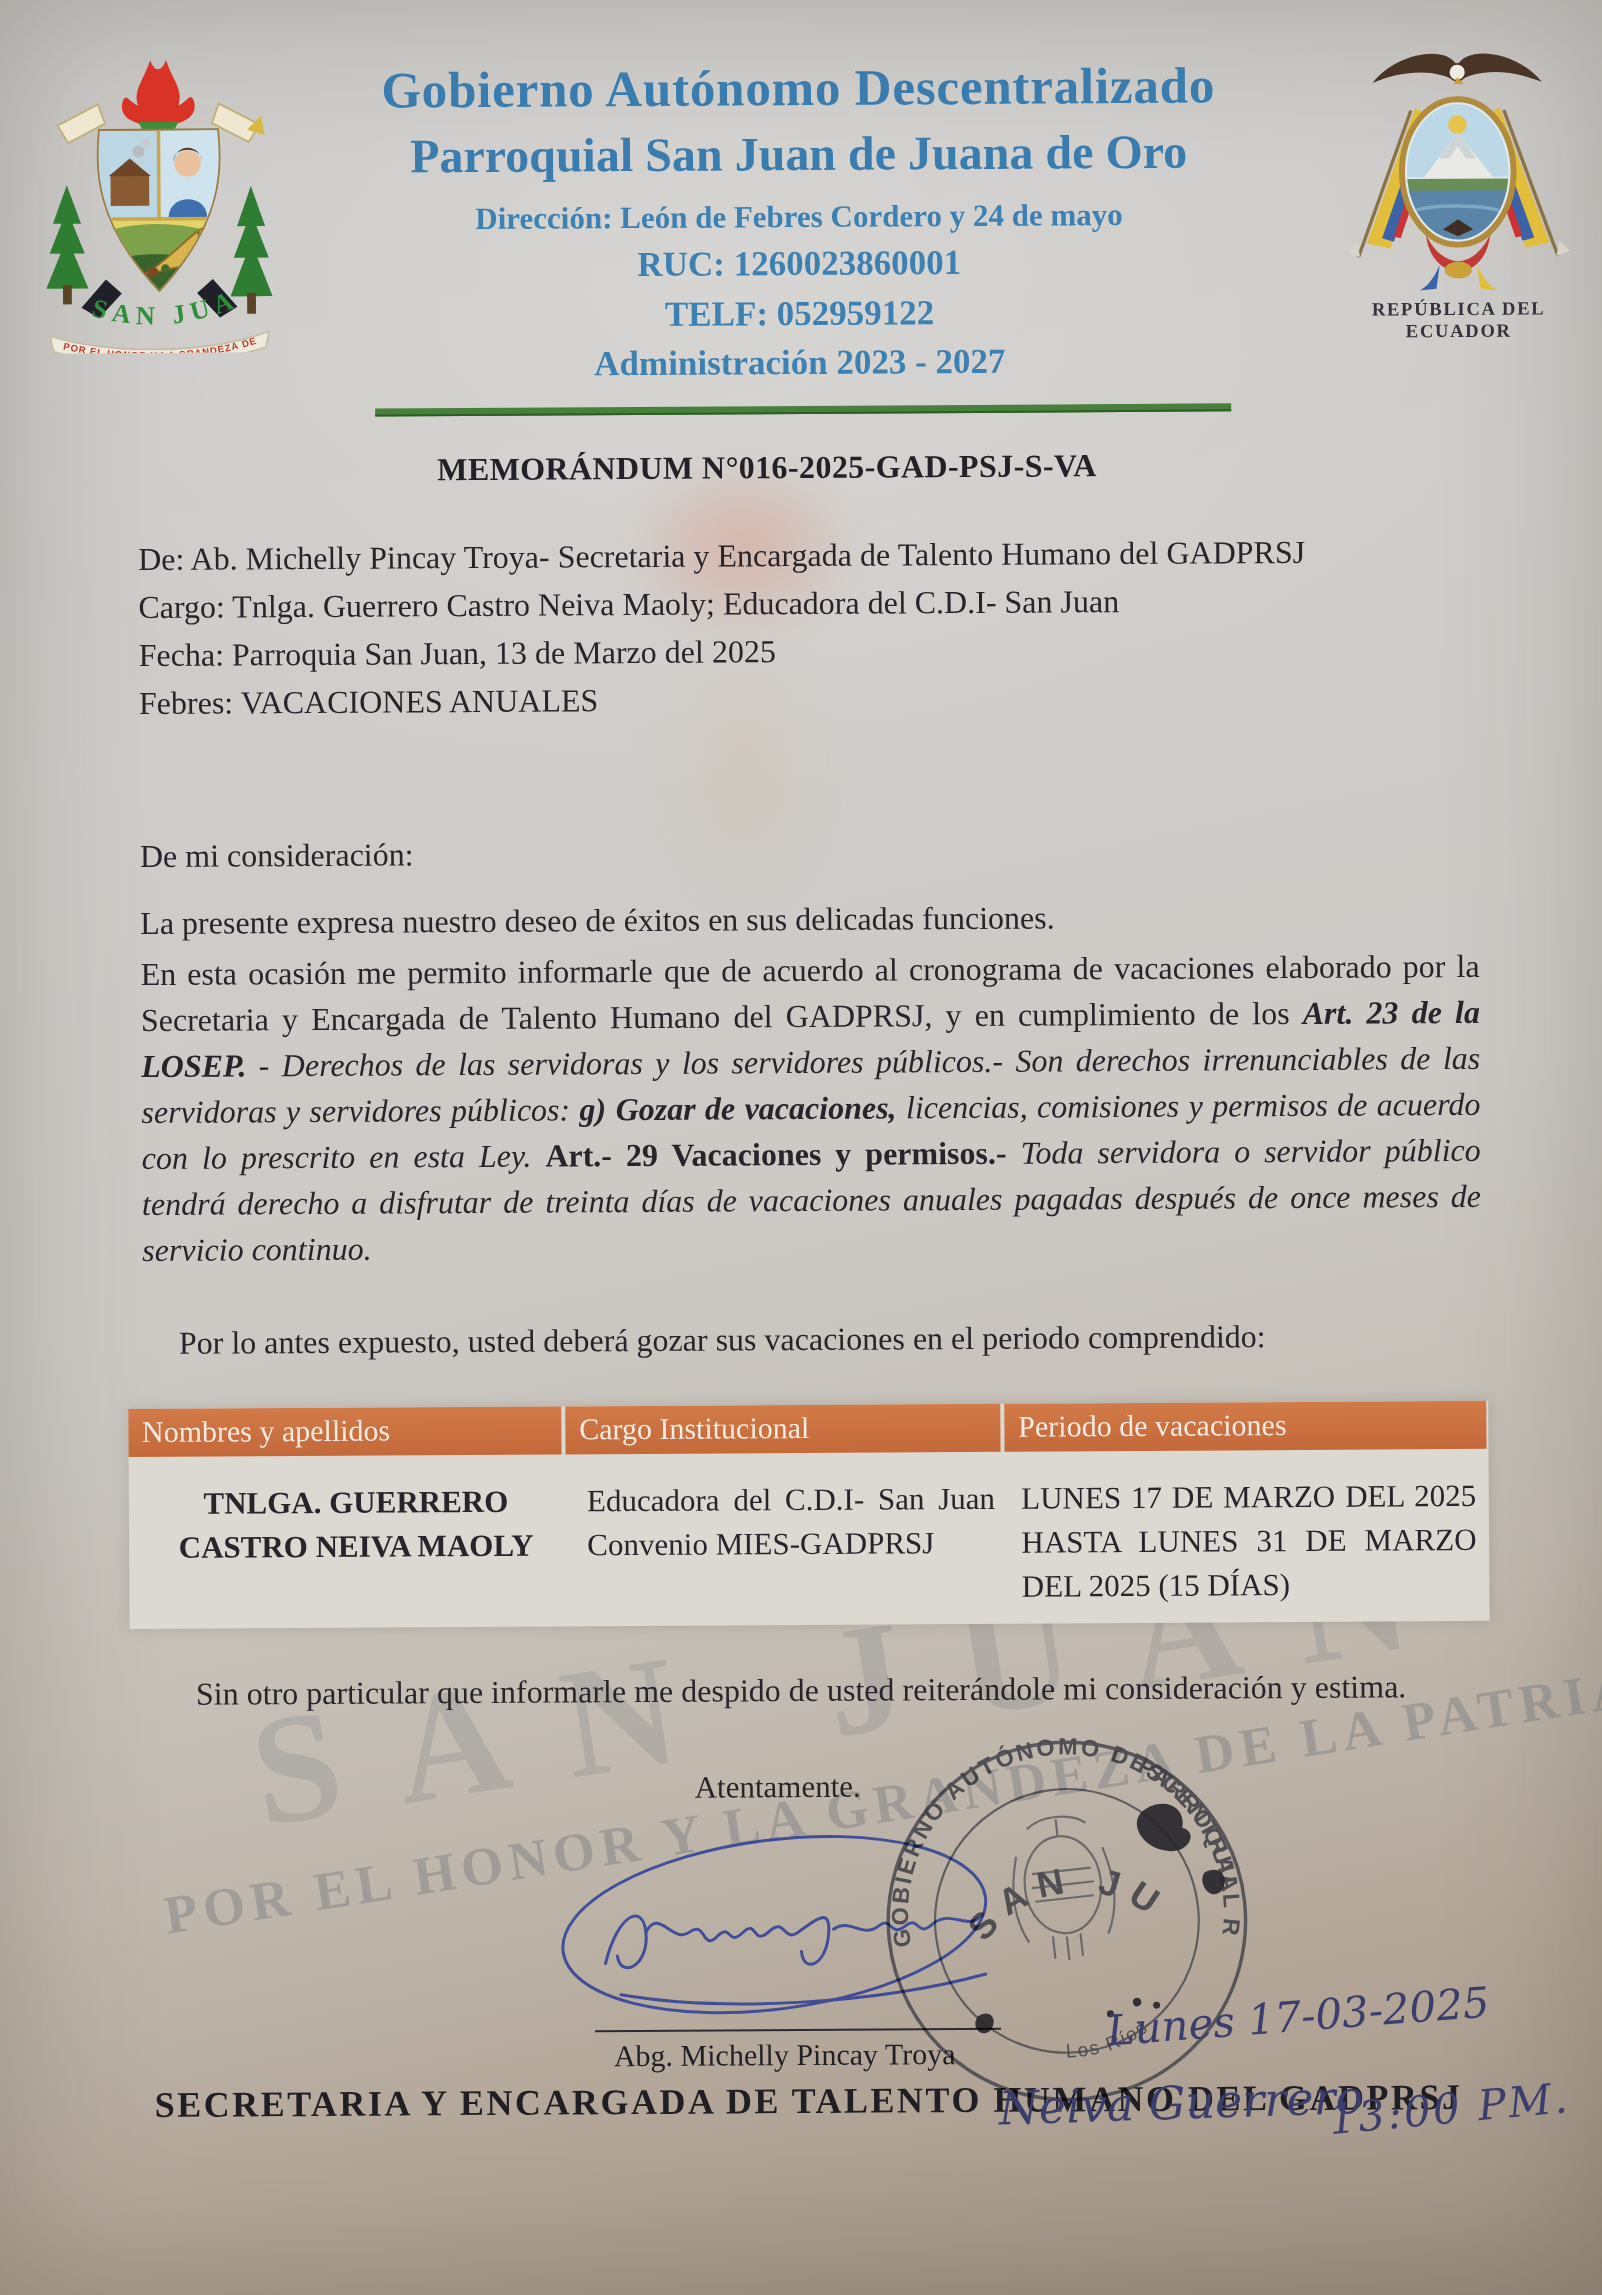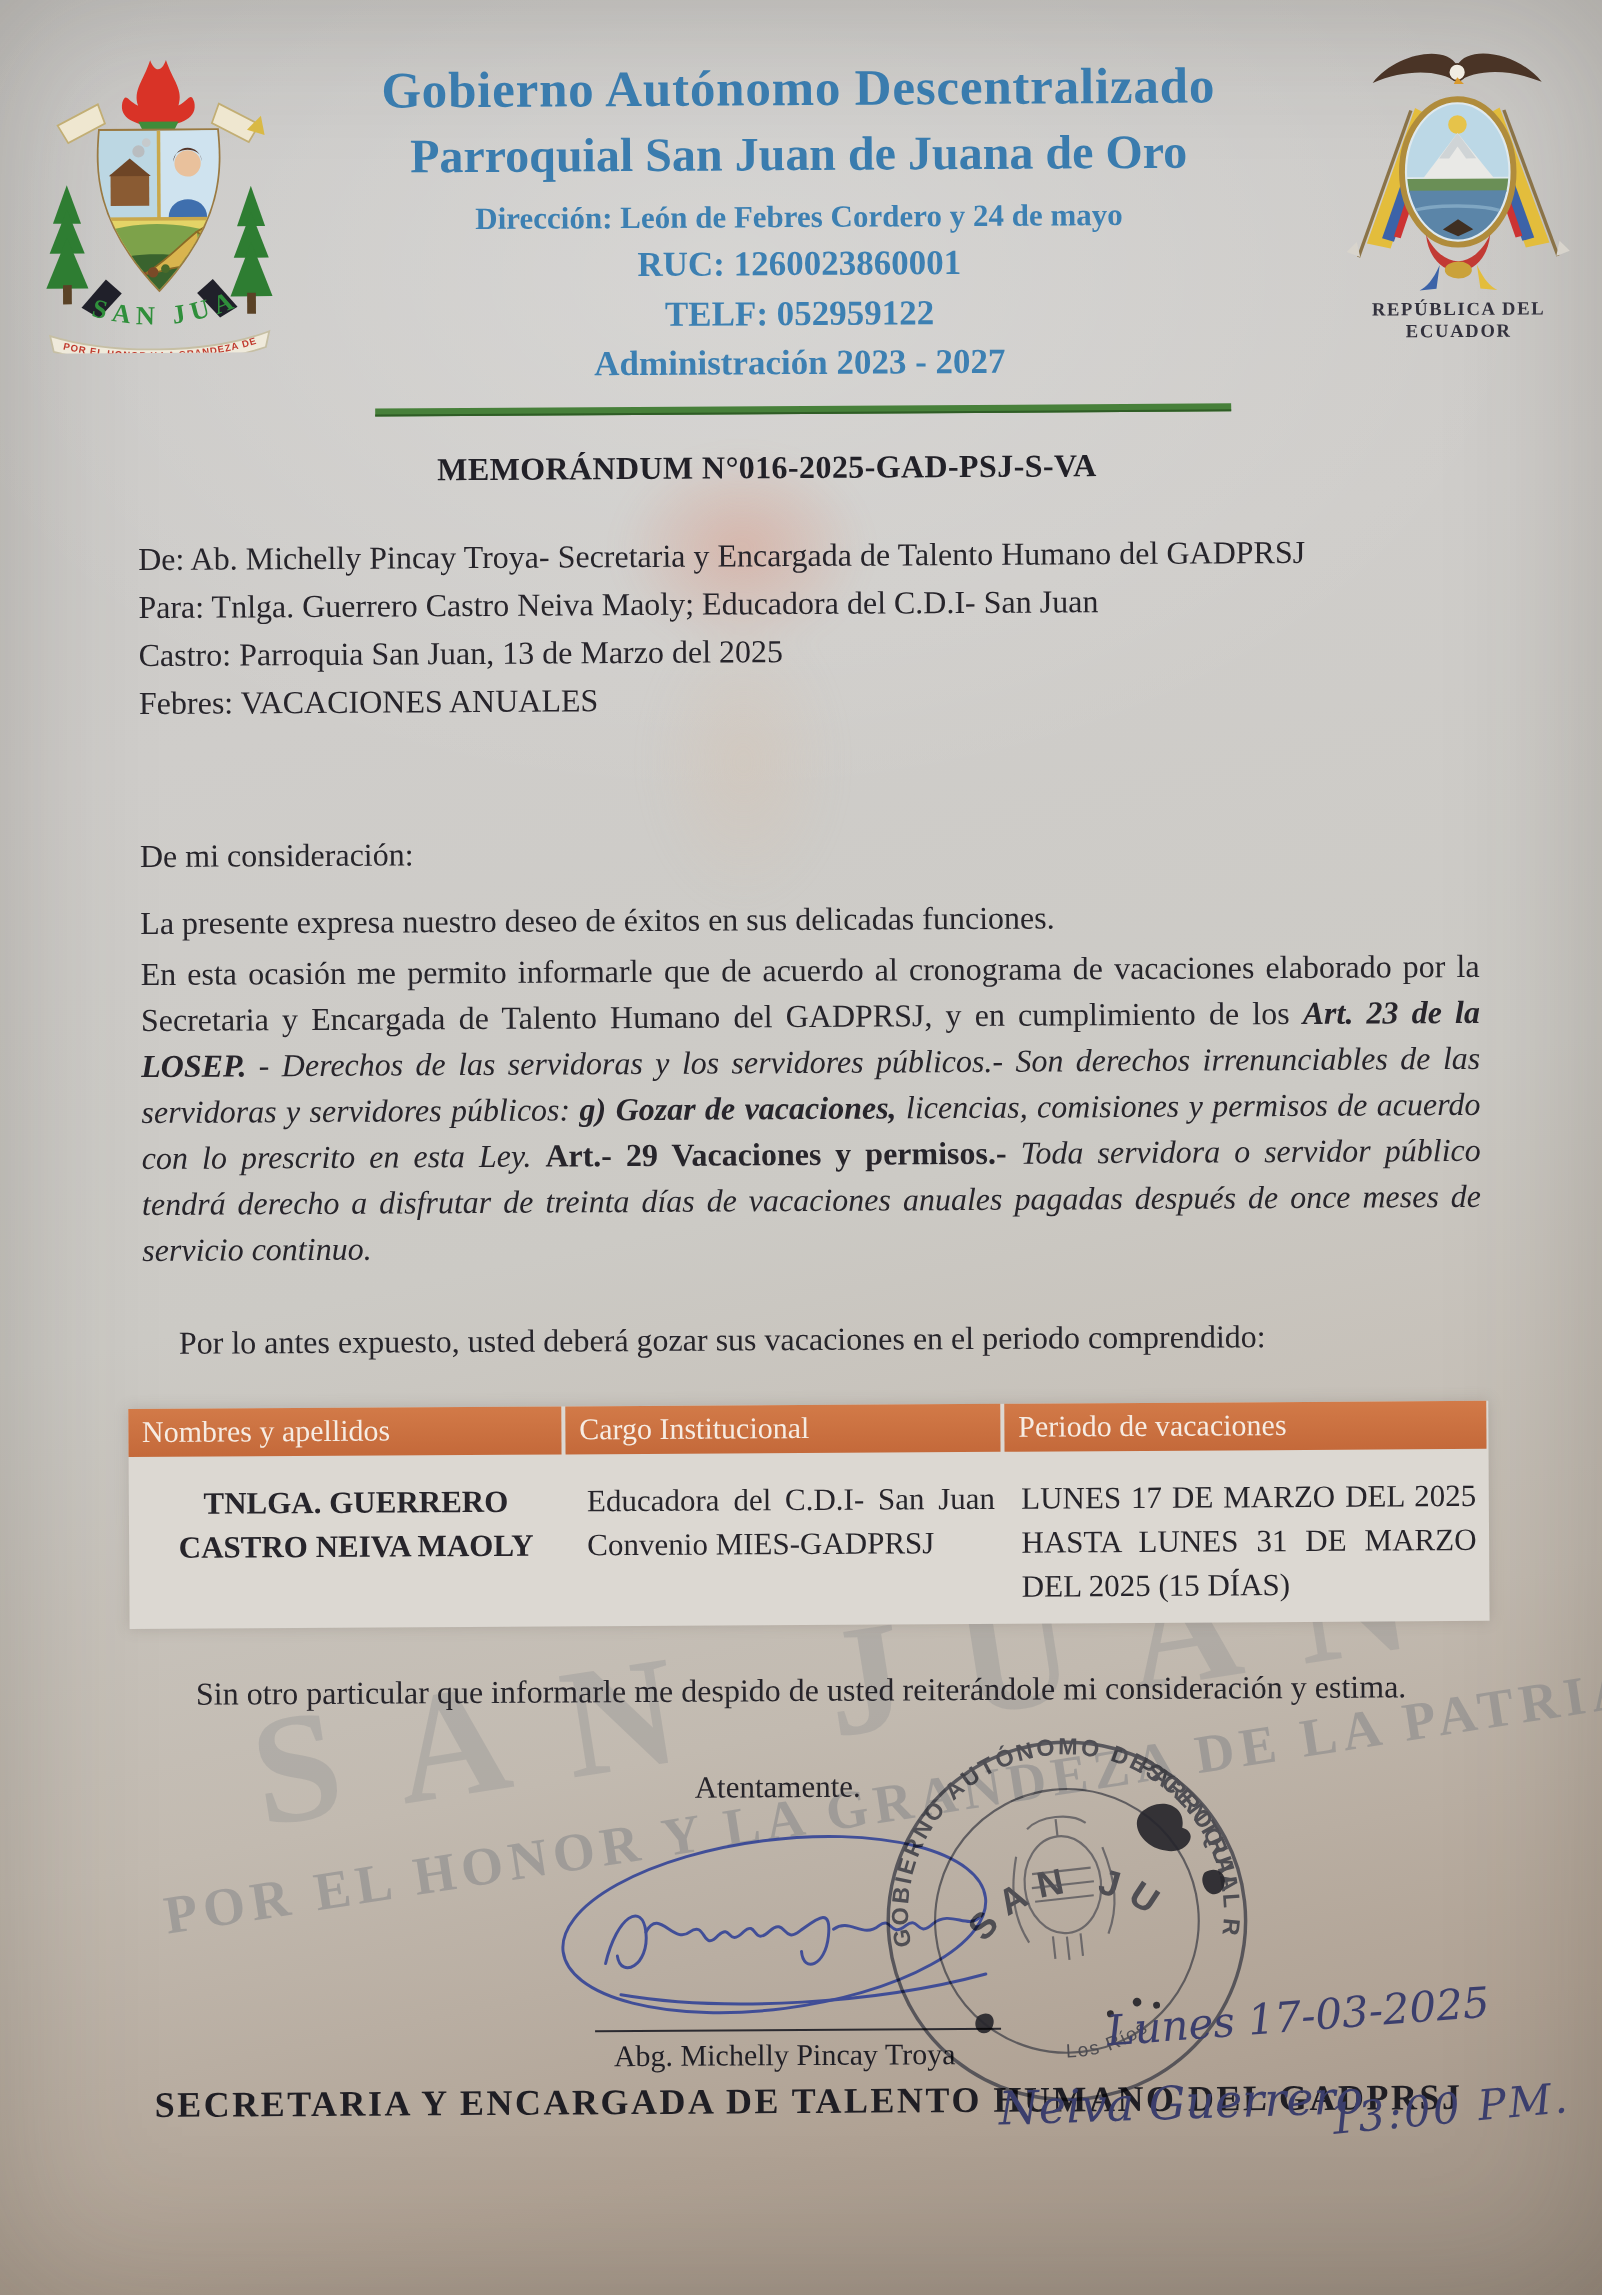--- a/index.html
+++ b/index.html
@@ -203,22 +203,22 @@
       <div class="hdr-ruc">RUC: 1260023860001</div>
       <div class="hdr-telf">TELF: 052959122</div>
       <div class="hdr-admin">Administración 2023 - 2027</div>
     </div>
     <div class="rule-green"></div>
 
     <div class="doc-title">MEMORÁNDUM N°016-2025-GAD-PSJ-S-VA</div>
 
     <div class="meta">
       <p><span class="lbl">De:</span><span> Ab. Michelly Pincay Troya- Secretaria y Encargada de Talento Humano del GADPRSJ</span></p>
-      <p><span class="lbl">Para:</span><span> Tnlga. Guerrero Castro Neiva Maoly; Educadora del C.D.I- San Juan</span></p>
-      <p><span class="lbl">Castro:</span><span> Parroquia San Juan, 13 de Marzo del 2025</span></p>
+      <p><span class="lbl">Cargo:</span><span> Tnlga. Guerrero Castro Neiva Maoly; Educadora del C.D.I- San Juan</span></p>
+      <p><span class="lbl">Fecha:</span><span> Parroquia San Juan, 13 de Marzo del 2025</span></p>
       <p><span class="lbl">Febres:</span><span> VACACIONES ANUALES</span></p>
     </div>
     <style>.meta p{margin:0;}</style>
 
     <div class="salutation">De mi consideración:</div>
     <div class="p1">La presente expresa nuestro deseo de éxitos en sus delicadas funciones.</div>
     <div class="p2"><span>En esta ocasión me permito informarle que de acuerdo al cronograma de vacaciones elaborado por la Secretaria y Encargada de Talento Humano del GADPRSJ, y en cumplimiento de los </span><span class="bi">Art. 23 de la LOSEP. </span><span class="it">- Derechos de las servidoras y los servidores públicos.- Son derechos irrenunciables de las servidoras y servidores públicos: </span><span class="bi">g) Gozar de vacaciones,</span><span class="it"> licencias, comisiones y permisos de acuerdo con lo prescrito en esta Ley. </span><span class="b">Art.- 29 Vacaciones y permisos.- </span><span class="it">Toda servidora o servidor público tendrá derecho a disfrutar de treinta días de vacaciones anuales pagadas después de once meses de servicio continuo.</span></div>
     <div class="p3">Por lo antes expuesto, usted deberá gozar sus vacaciones en el periodo comprendido:</div>
 
     <div class="vac-table">

